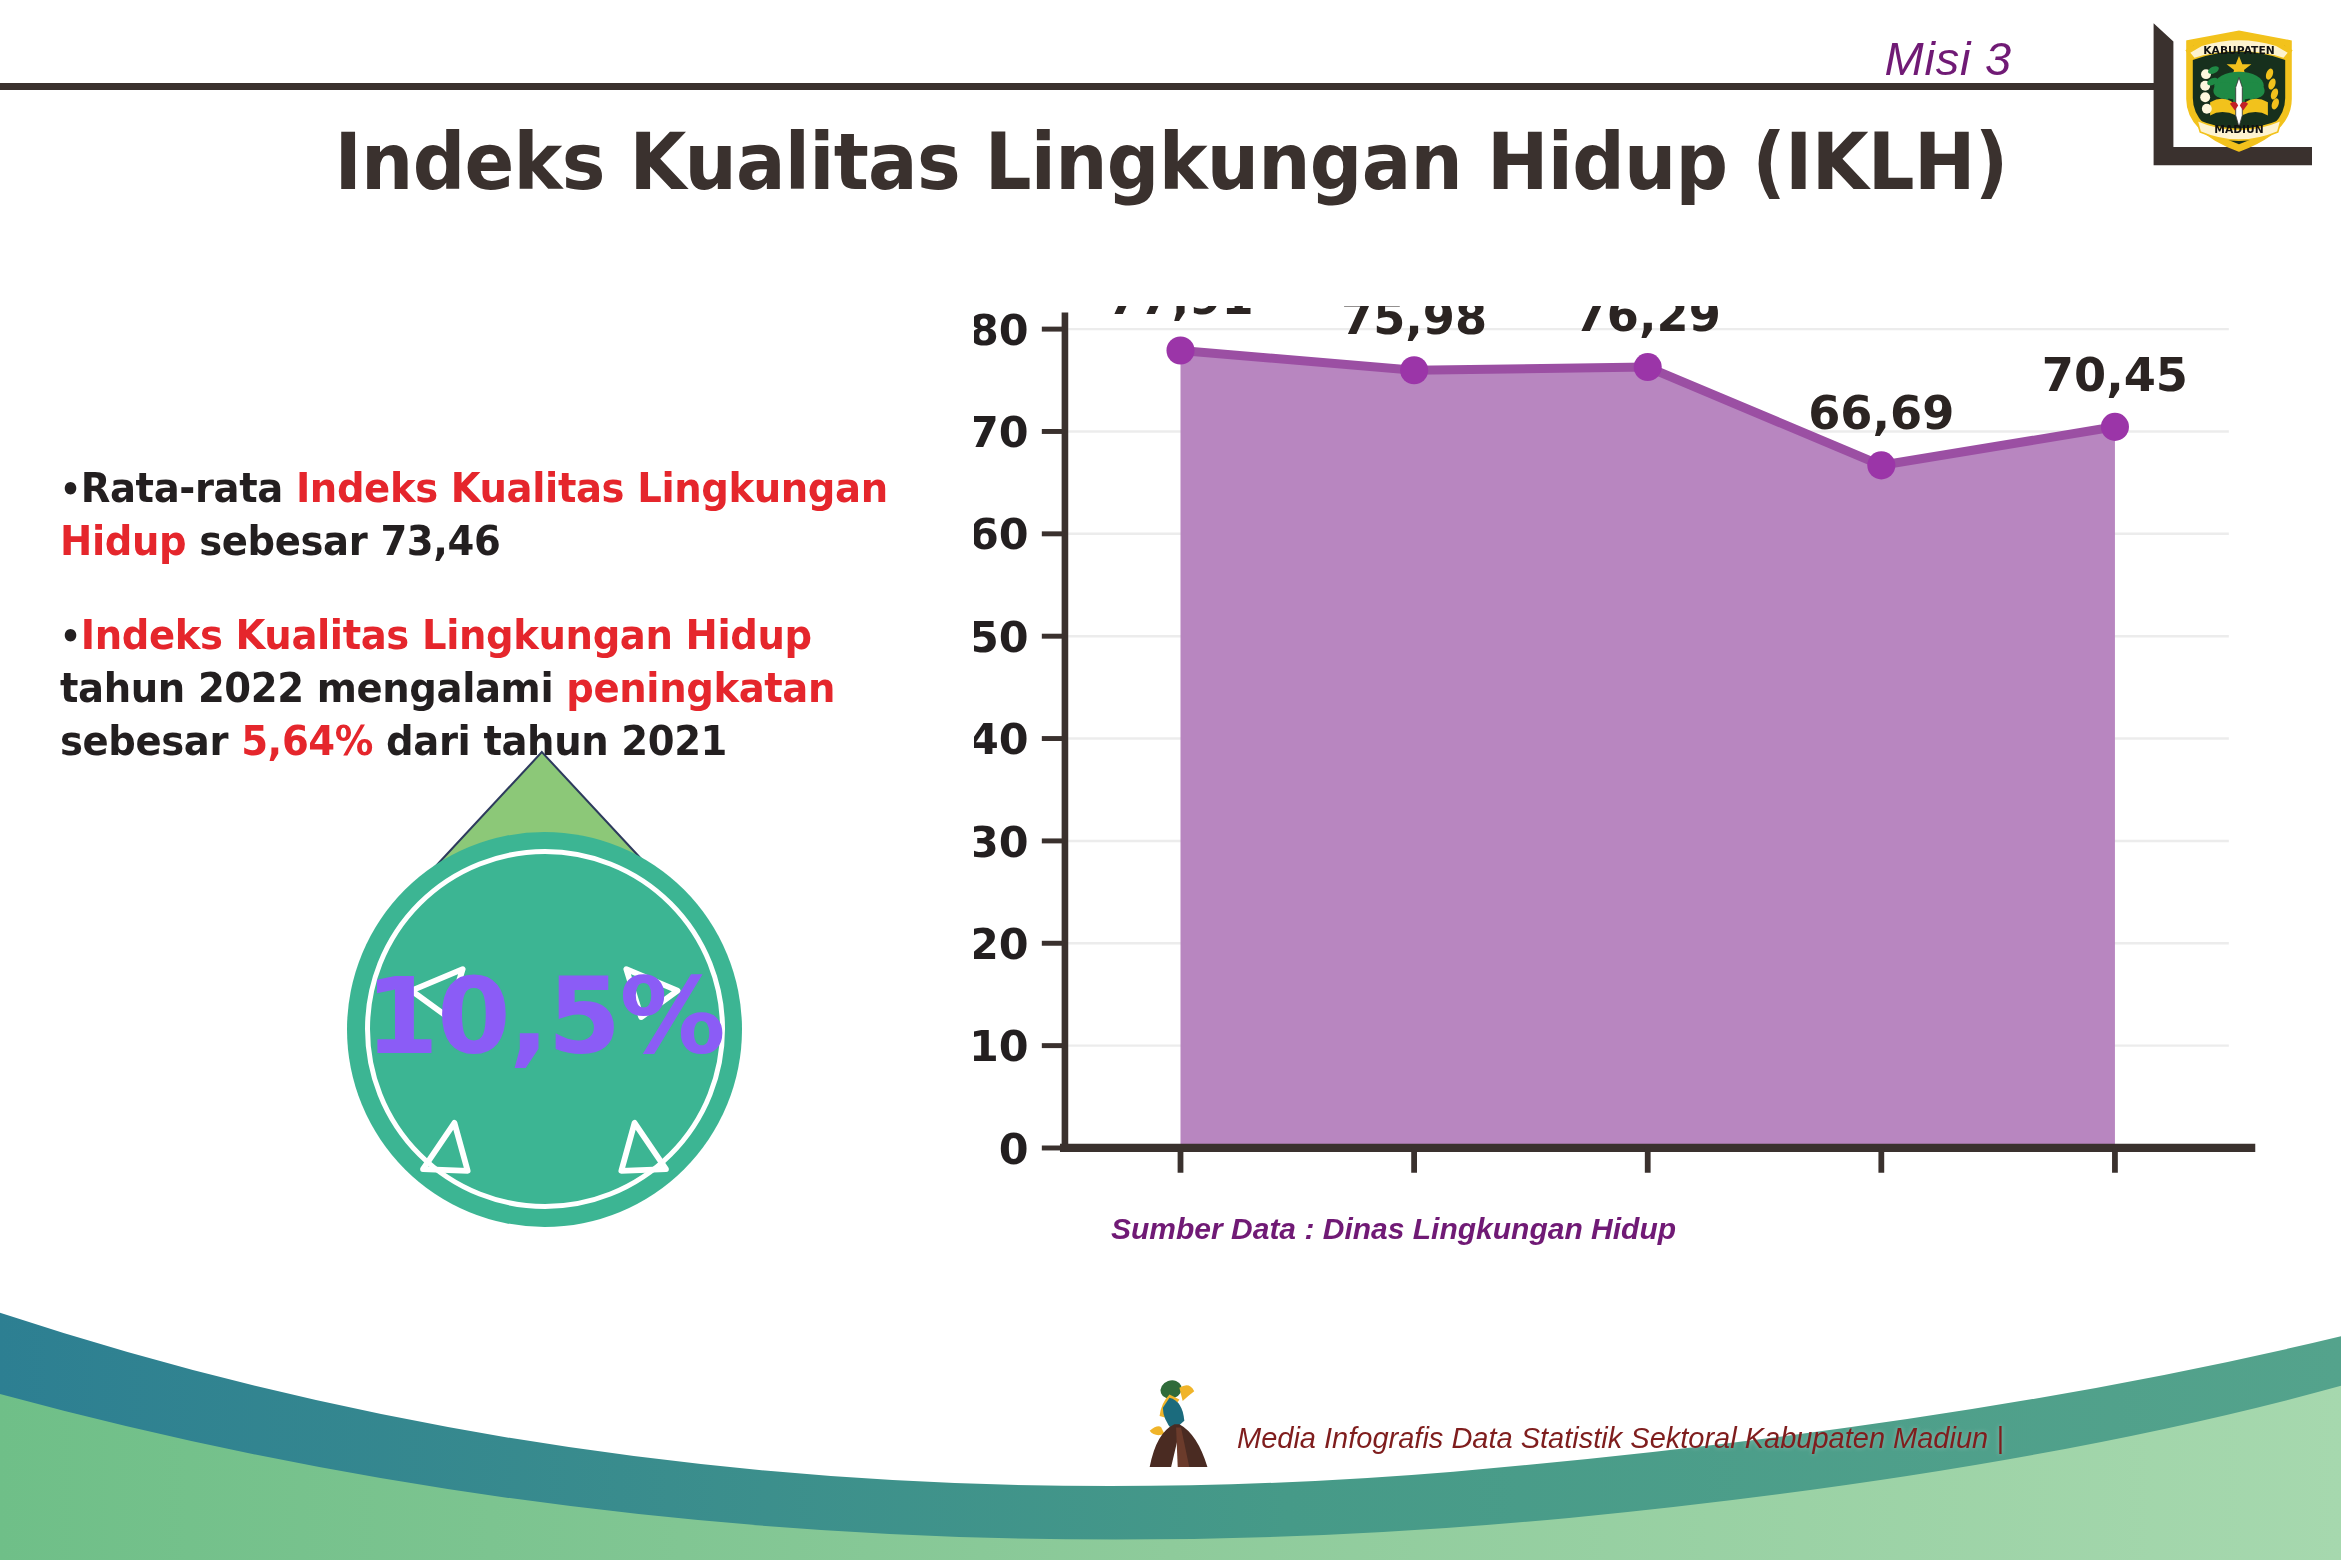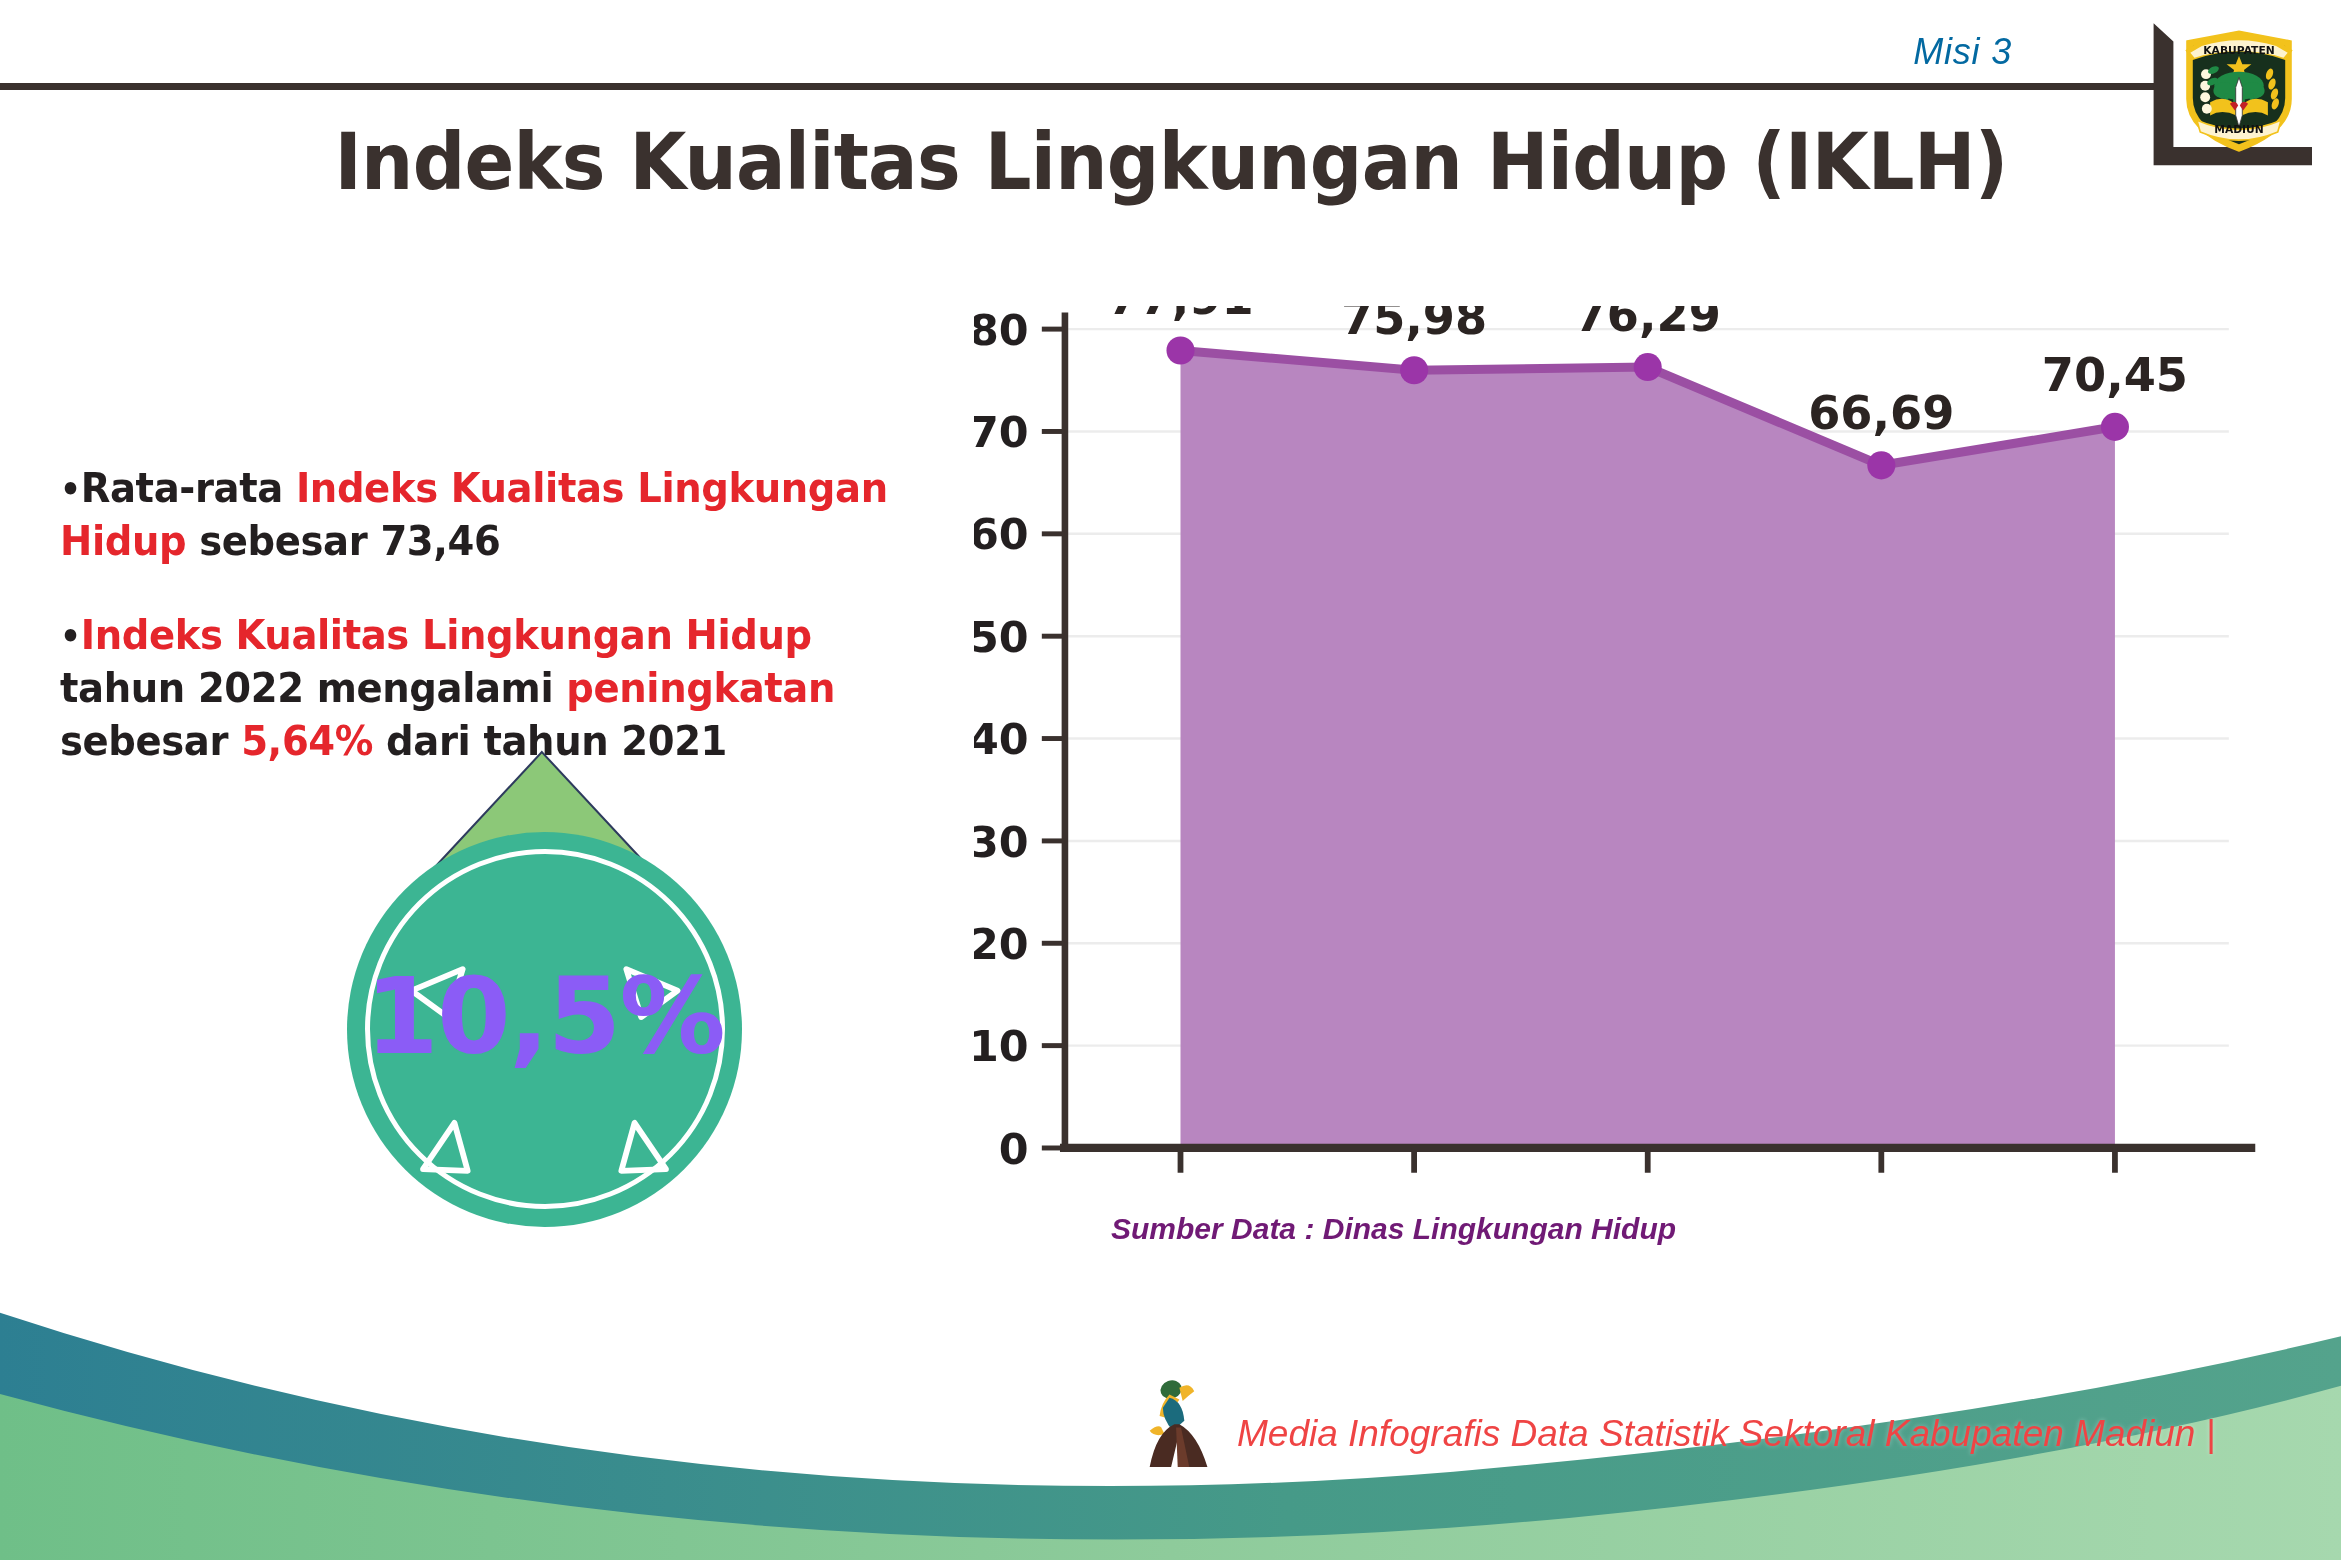--- a/index.html
+++ b/index.html
@@ -14,21 +14,21 @@
   
   #header { position:absolute; left:0; top:0; width:2342px; height:190px; }
   #header-rule {
     position:absolute; left:0; top:83px; width:2160px; height:7.4px;
     background:#3a312e;
   }
   #header-bracket { position:absolute; left:2147px; top:23px; }
   #misi-label {
     position:absolute; right:330px; top:31px;
     font-family:"Liberation Sans", sans-serif;
-    font-size:36px; font-style:italic; color:#0369a1; letter-spacing:0.8px;
+    font-size:47px; font-style:italic; color:#701a75; letter-spacing:0.8px;
     white-space:nowrap;
   }
   #emblem { position:absolute; left:2177px; top:23px; width:124px; height:132px; }
 
   
   #page-title {
     position:absolute; left:0; top:116px; width:2342px;
     text-align:center;
     font-family:"DejaVu Sans", sans-serif;
     font-size:79px; font-weight:bold; color:#3a312e;
@@ -94,21 +94,21 @@
     margin-left:37px;
   }
 
   
   #footer { position:absolute; left:0; bottom:0; width:2342px; height:273px; }
   #footer svg { display:block; }
   #footer-logo { position:absolute; left:1138px; bottom:89px; width:91px; height:99px; }
   #footer-text {
     position:absolute; left:1237px; bottom:106px;
     font-family:"Liberation Sans", sans-serif;
-    font-size:37px; font-style:italic; color:#ef4444;
+    font-size:29px; font-style:italic; color:#7f1d1d;
     white-space:nowrap;
     text-shadow:0 0 5px rgba(255,255,255,0.35);
   }
 </style>
 </head>
 <body>
 
 <div id="header">
 
   <div id="header-rule"></div>

